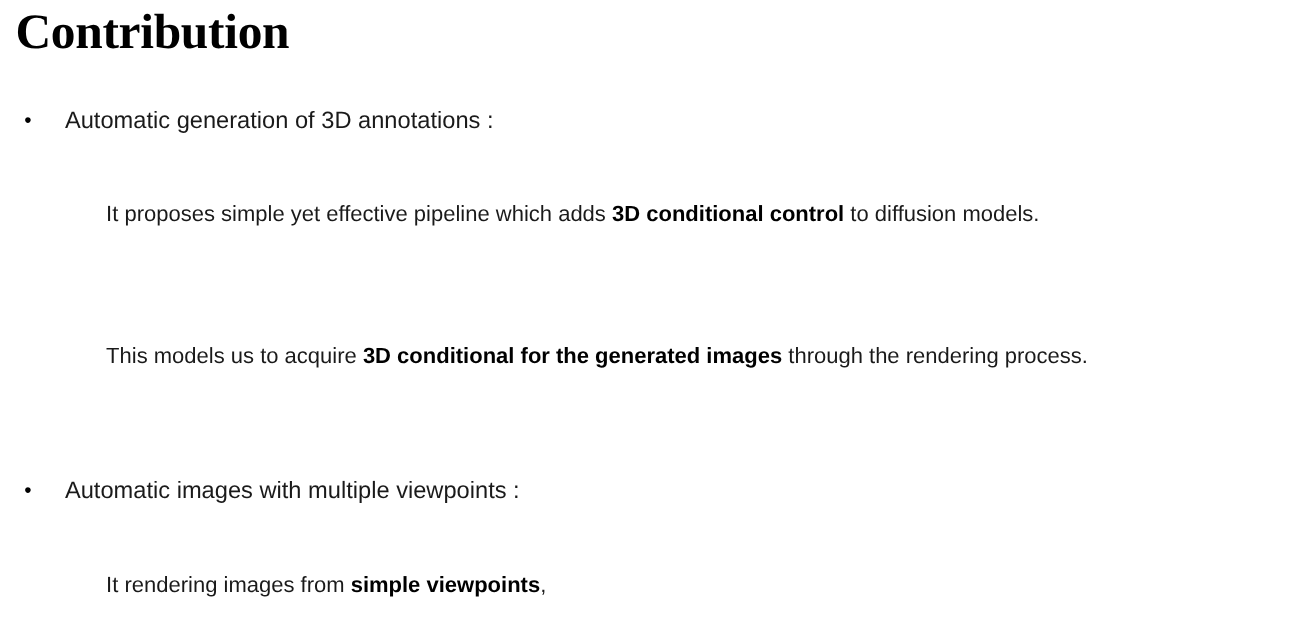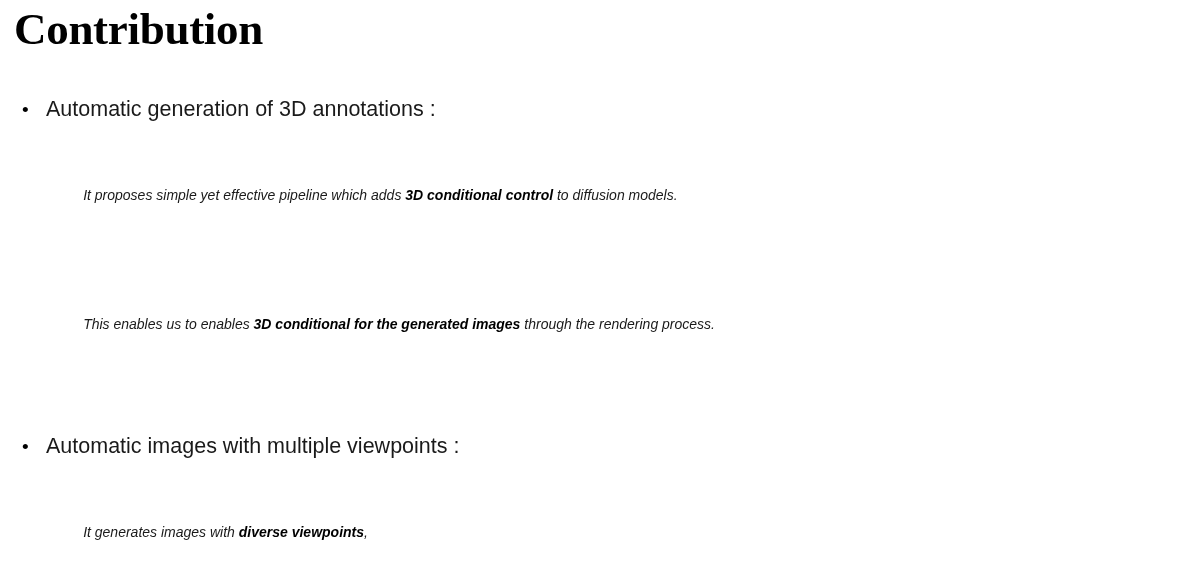--- a/index.html
+++ b/index.html
@@ -55,28 +55,28 @@
     width: 24px;
     flex: 0 0 24px;
     font-size: 19px;
     line-height: 43px;
     text-align: left;
     color: #000;
   }
   .bullet-head-text {
     font-size: 21.5px;
     color: #1a1a1a;
+    margin-left: 13px;
   }
   .sub-line {
     padding-left: 30px;
-    font-size: 14px;
+    font-size: 20px;
     line-height: 43px;
     white-space: pre-wrap;
     color: #1a1a1a;
-    font-style: italic;
   }
   .bold {
     font-weight: bold;
     color: #000000;
   }
 </style>
 </head>
 <body>
 
 <div class="slide">
@@ -87,29 +87,29 @@
 
     <div class="bullet-group">
       <div class="bullet-line">
         <span class="bullet-mark">•</span>
         <span class="bullet-head-text">Automatic generation of 3D annotations :</span>
       </div>
       <div class="sub-line">
         <span>It proposes simple yet effective pipeline which adds </span><span class="bold">3D conditional control</span><span> to diffusion models.</span>
       </div>
       <div class="sub-line">
-        <span>This enables us to enables </span><span class="bold">3D conditional for the generated images</span><span> through the rendering process.</span>
+        <span>This models us to acquire </span><span class="bold">3D conditional for the generated images</span><span> through the rendering process.</span>
       </div>
     </div>
 
     <div class="bullet-group">
       <div class="bullet-line">
         <span class="bullet-mark">•</span>
         <span class="bullet-head-text">Automatic images with multiple viewpoints :</span>
       </div>
       <div class="sub-line">
-        <span>It generates images with </span><span class="bold">diverse viewpoints</span><span>,</span>
+        <span>It rendering images from </span><span class="bold">simple viewpoints</span><span>,</span>
       </div>
 
     </div>
 
   </div>
 </div>
 
 </body></html>

